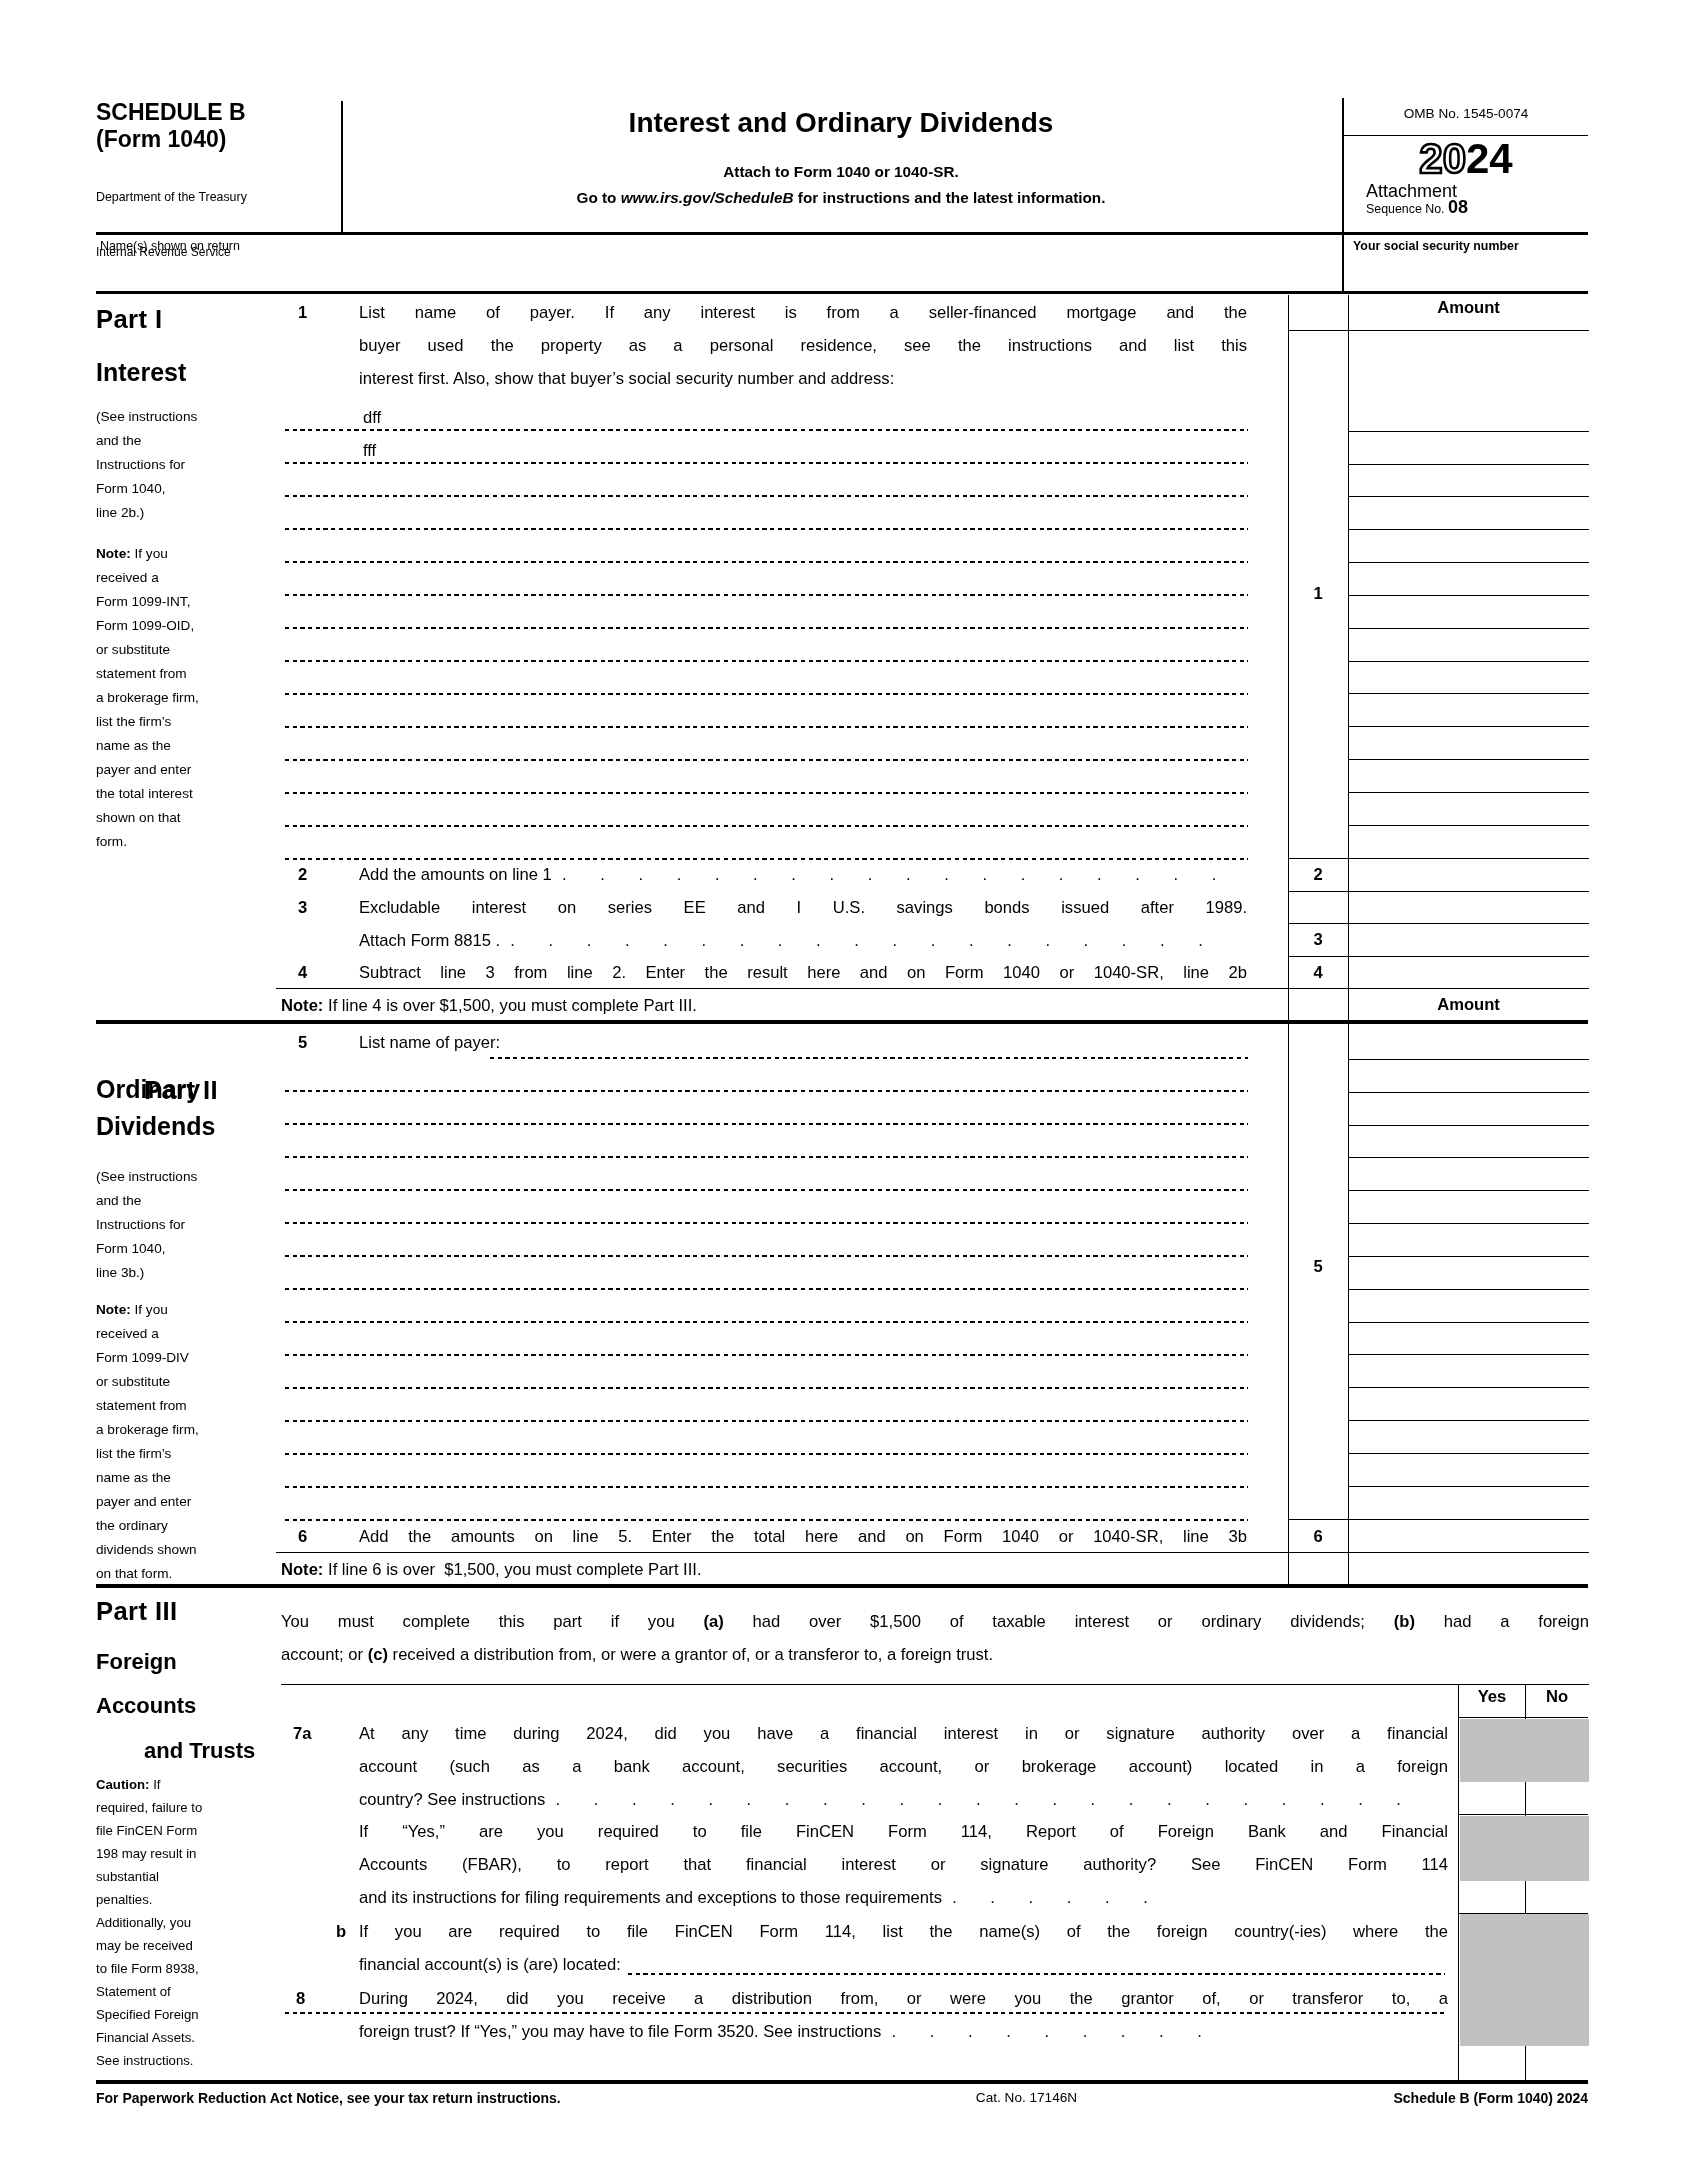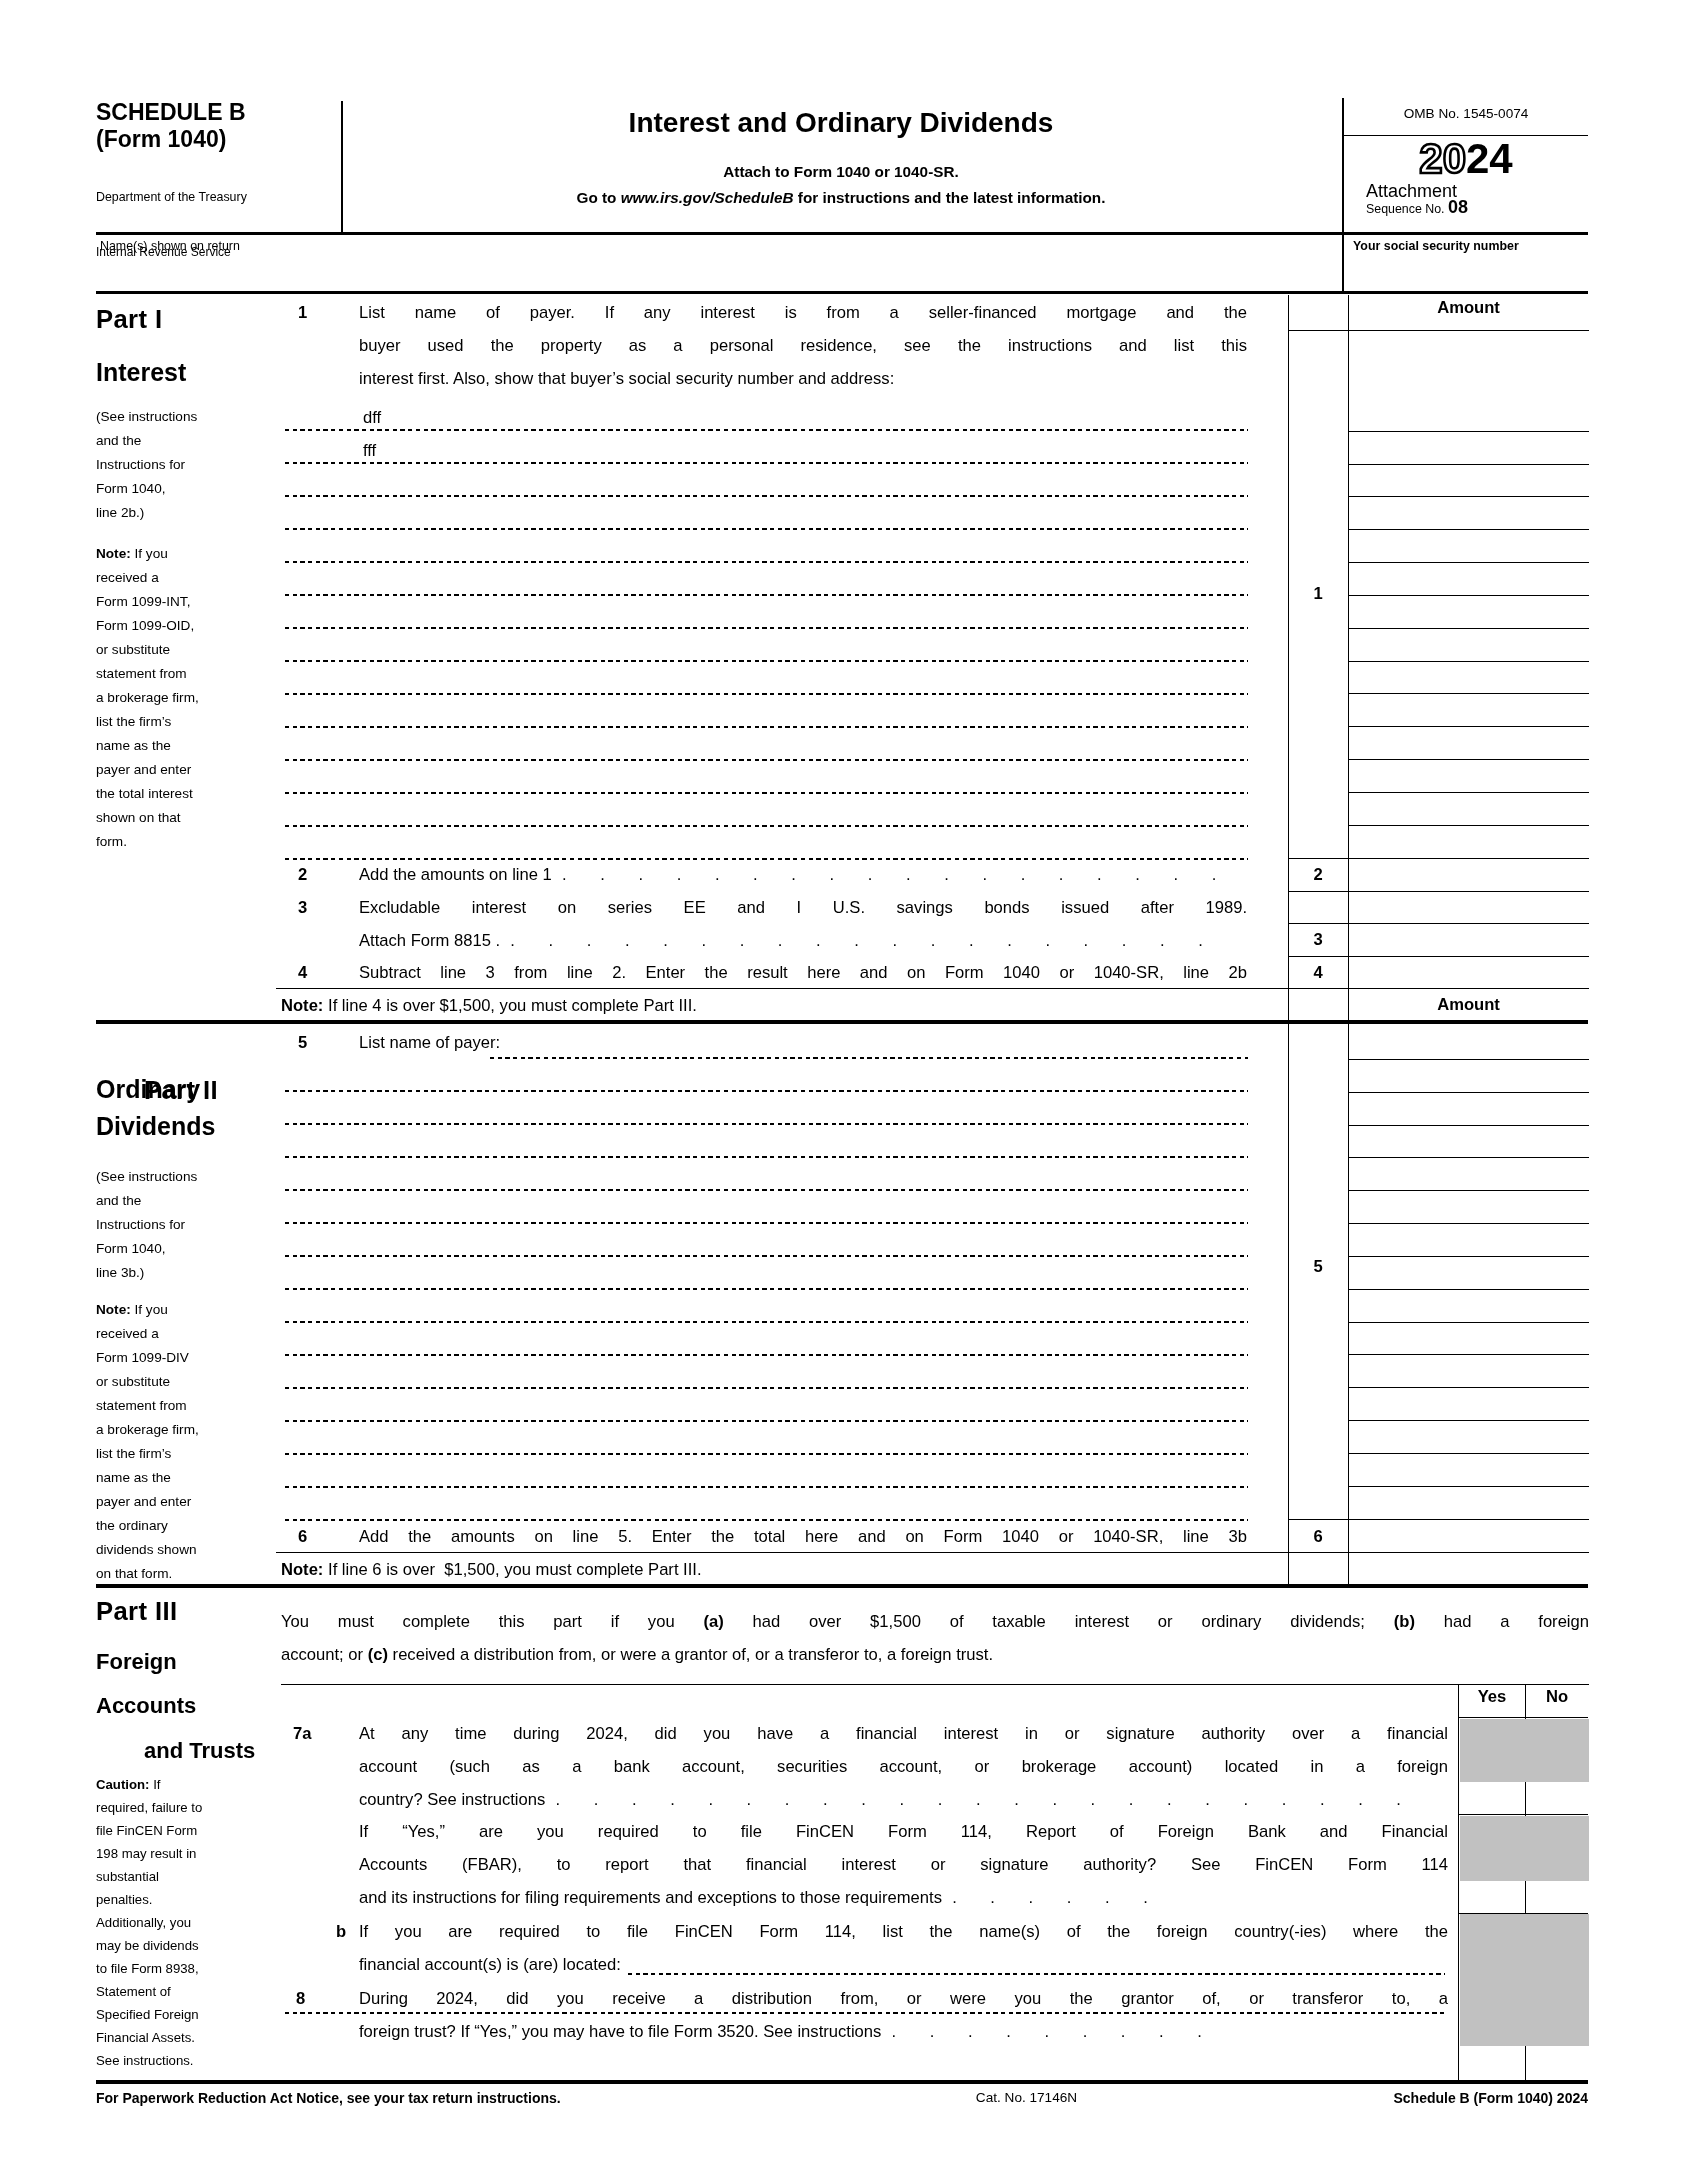--- a/index.html
+++ b/index.html
@@ -288,21 +288,21 @@
   <div class="abs p3title" style="left:96px;top:1738px;margin-left:48px;">and Trusts</div>
   <div class="abs caution" style="left:96px;top:1773px;width:186px;">
     <div><b>Caution:</b><span style="white-space:pre-wrap;"> If</span></div>
     <div id="cautionLines">
         <div>required, failure to</div>
         <div>file FinCEN Form</div>
         <div>198 may result in</div>
         <div>substantial</div>
         <div>penalties.</div>
         <div>Additionally, you</div>
-        <div>may be dividends</div>
+        <div>may be received</div>
         <div>to file Form 8938,</div>
         <div>Statement of</div>
         <div>Specified Foreign</div>
         <div>Financial Assets.</div>
         <div>See instructions.</div>
       </div>
   </div>
 
   <div class="abs" style="left:281px;top:1605px;width:1308px;">
     <div class="row just" style="white-space:normal;"><span>You must complete this part if you </span><b>(a)</b><span> had over $1,500 of taxable interest or ordinary dividends; </span><b>(b)</b><span> had a foreign</span></div>

